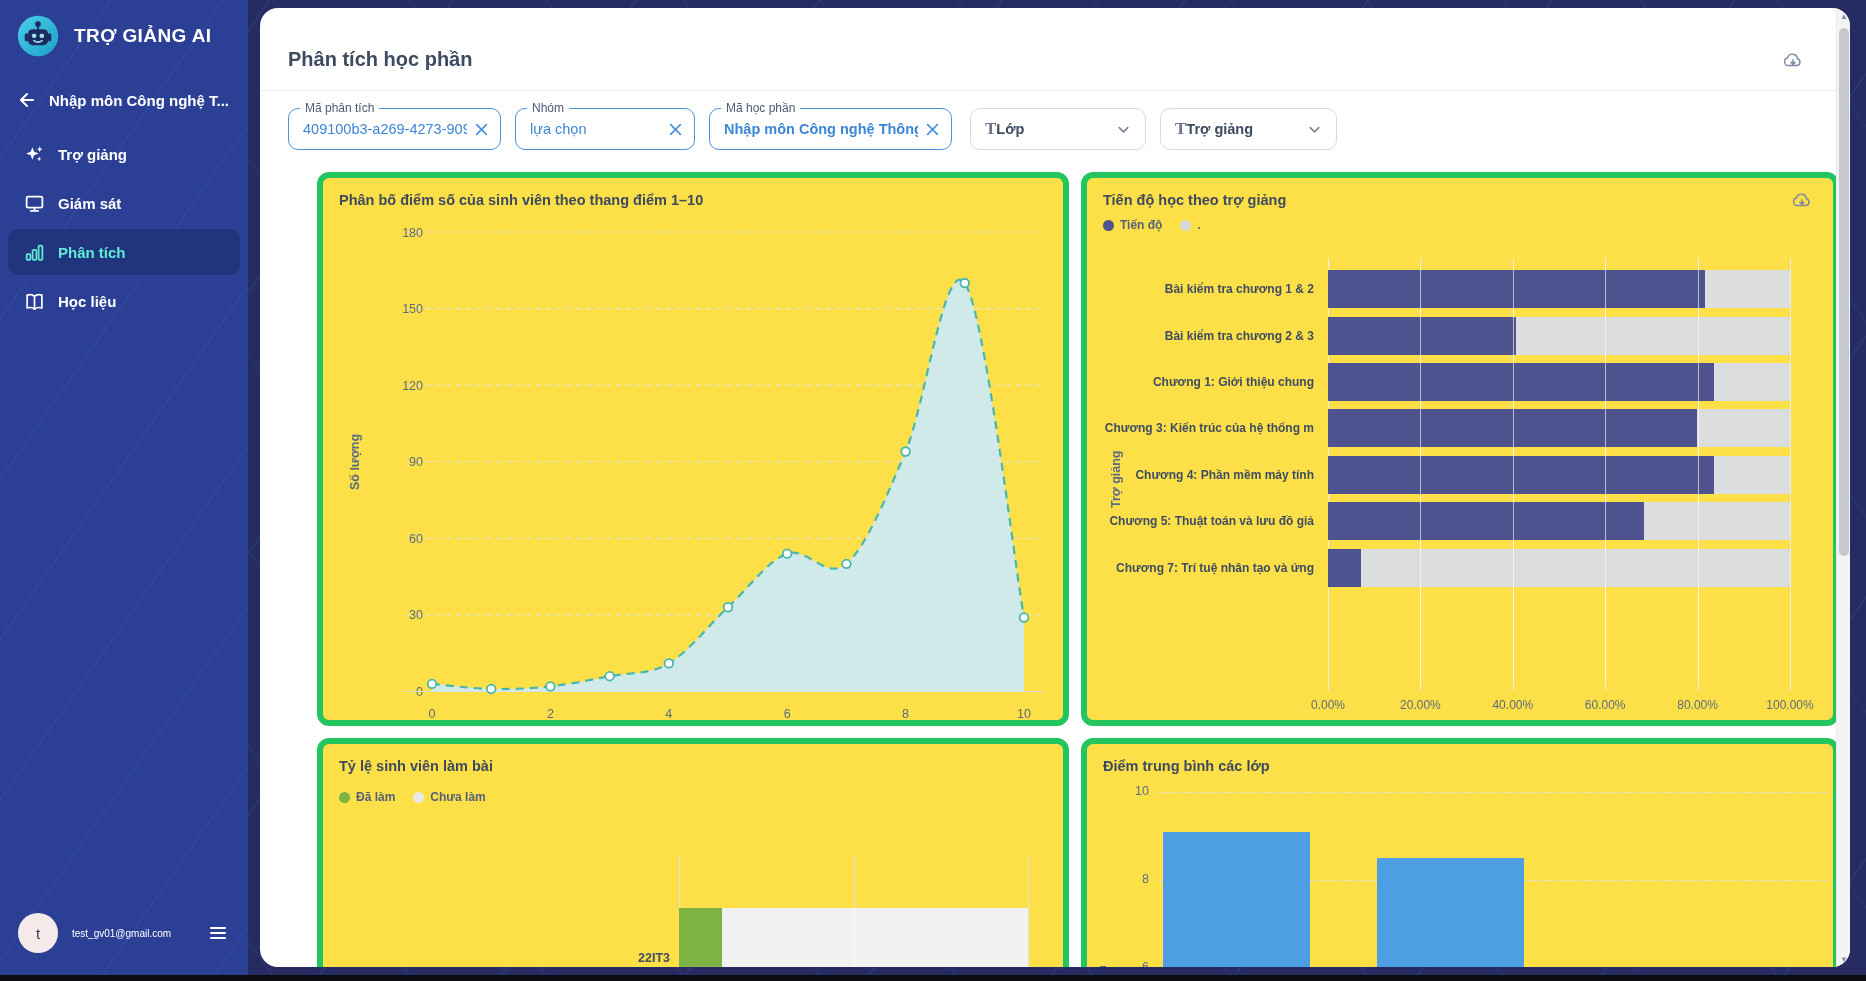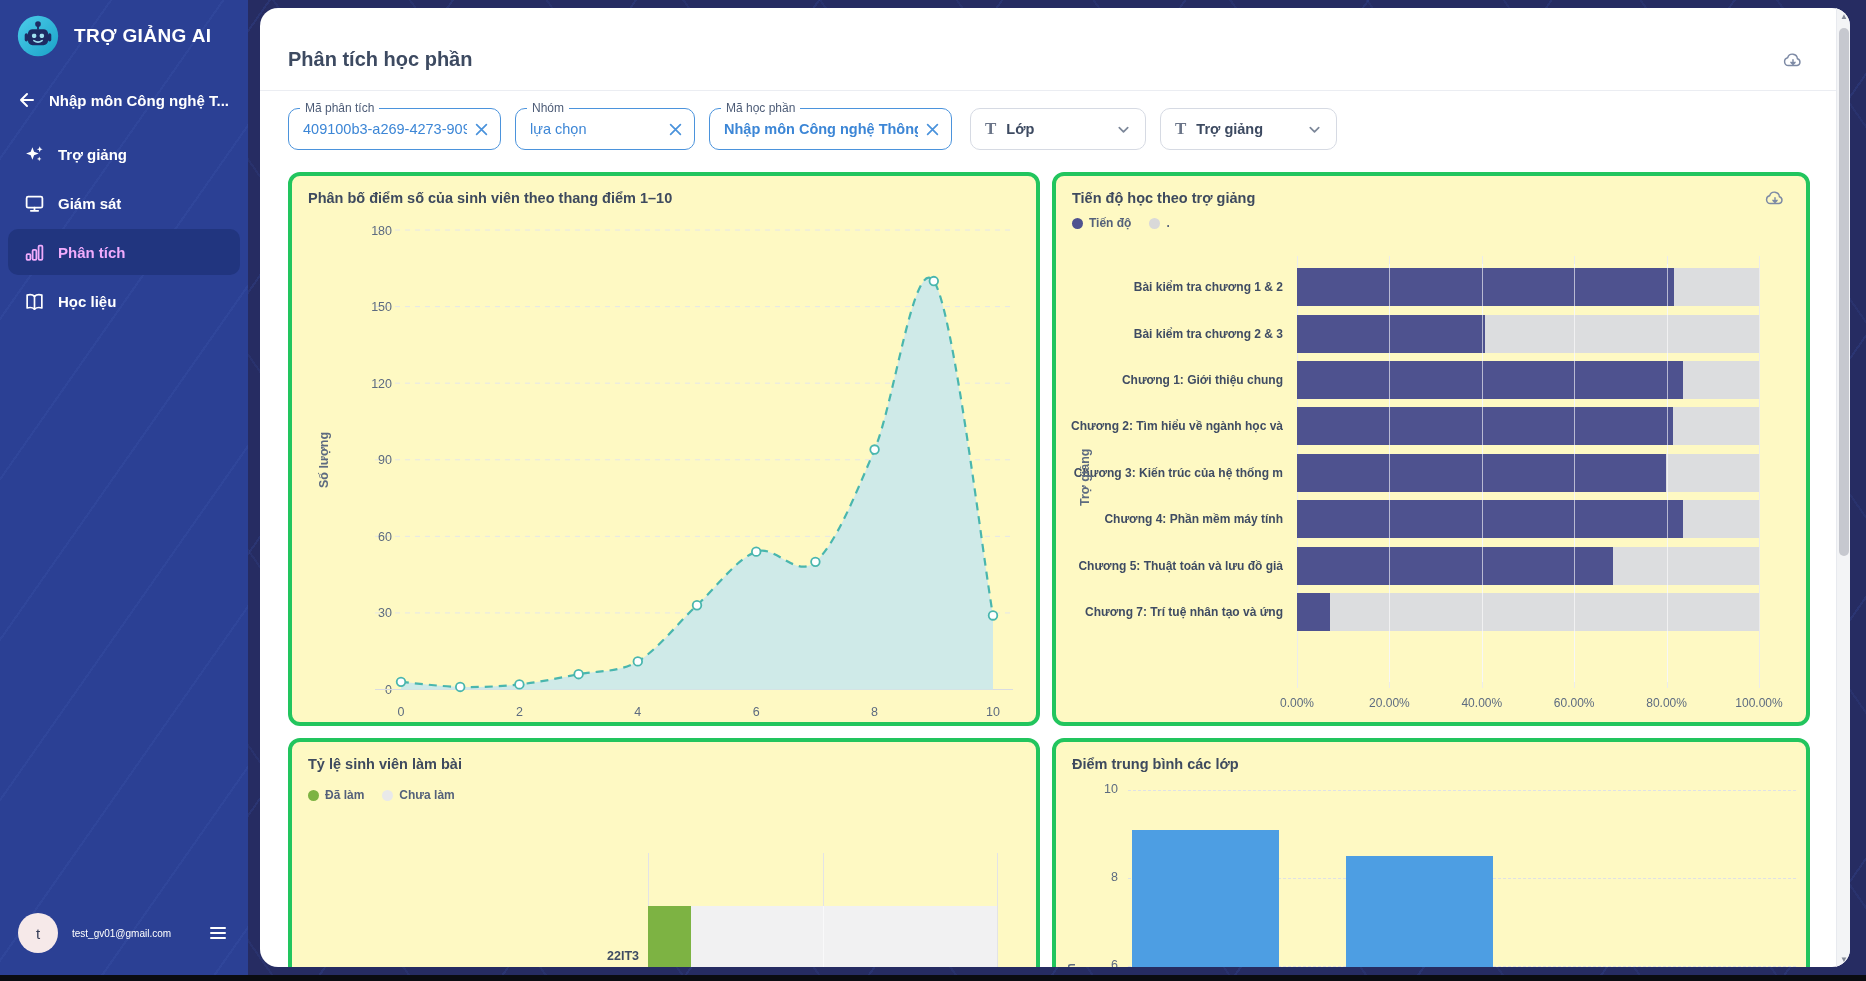--- a/index.html
+++ b/index.html
@@ -15,21 +15,21 @@
     background-image: repeating-linear-gradient(125deg, transparent 0 90px, rgba(120,160,255,.06) 90px 92px); }
   .logo-row { position:absolute; left:16px; top:14px; display:flex; align-items:center; gap:14px; }
   .logo-circ { width:44px; height:44px; border-radius:50%; }
   .brand { color:#fff; font-size:19px; font-weight:700; letter-spacing:.4px; white-space:nowrap; }
   .back-row { position:absolute; left:0; top:82px; width:100%; height:36px; display:flex; align-items:center;
     padding-left:16px; gap:13px; color:#fff; cursor:pointer; }
   .back-row .crs { font-size:15px; font-weight:700; white-space:nowrap; }
   .nav { position:absolute; left:0; top:128px; width:100%; }
   .nav-item { height:46px; margin:3px 8px; border-radius:10px; display:flex; align-items:center;
     padding-left:16px; gap:13px; color:#fff; font-size:15px; font-weight:600; cursor:pointer; }
-  .nav-item.active { background:#21357f; color:#f0abfc; }
+  .nav-item.active { background:#21357f; color:#5eead4; }
   .nav-item .ic { width:21px; height:21px; display:flex; }
   .user-row { position:absolute; left:8px; right:8px; top:908px; height:50px; display:flex; align-items:center; padding:0 10px; }
   .avatar { width:40px; height:40px; border-radius:50%; background:#f6e9e9; color:#343b55; font-size:15px;
     display:flex; align-items:center; justify-content:center; }
   .email { color:#fff; font-size:10px; margin-left:14px; }
   .burger { margin-left:auto; display:flex; flex-direction:column; gap:3px; cursor:pointer; padding:4px; }
   .burger span { width:16px; height:2px; background:#fff; border-radius:1px; }
   
   .card { position:absolute; left:260px; top:8px; width:1590px; height:959px; background:#fff;
     border-radius:18px; overflow:hidden; z-index:2; }
@@ -39,24 +39,24 @@
   .filter-row { position:absolute; left:28px; top:100px; height:42px; display:flex; }
   .chip { position:relative; height:42px; border:1.5px solid #4b93dc; border-radius:10px; background:#fff;
     display:flex; align-items:center; padding:0 12px 0 14px; margin-right:14px; cursor:pointer; }
   .chip .flabel { position:absolute; top:-8px; left:11px; background:#fff; padding:0 5px; font-size:12px;
     font-weight:500; color:#4d5c77; white-space:nowrap; }
   .chip .val { font-size:14.5px; color:#3c86d6; white-space:nowrap; overflow:hidden; flex:1; }
   .chip .x { margin-left:8px; display:flex; color:#4b93dc; cursor:pointer; flex:none; }
   .ddl { height:42px; border:1.5px solid #d6dae3; border-radius:10px; background:#fff; display:flex;
     align-items:center; padding:0 14px; margin-right:14px; cursor:pointer; }
   .ddl .tico { font-family:"Liberation Serif","DejaVu Serif",serif; font-size:17px; font-weight:700; color:#6a7488; }
-  .ddl .dlabel { font-size:14.5px; font-weight:600; color:#3d4a61; margin-left:10px; }
+  .ddl .dlabel { font-size:14.5px; font-weight:600; color:#3d4a61; margin-left:0; }
   .ddl .chev { margin-left:auto; color:#7c8799; display:flex; }
   
-  .panel { position:absolute; background:#fef9c3; border:4px solid #22c55e; border-radius:12px; overflow:hidden; }
+  .panel { position:absolute; background:#fde047; border:6px solid #22c55e; border-radius:12px; overflow:hidden;margin-left:29px; }
   #panel1 { left:28px;  top:164px; width:752px; height:554px; }
   #panel2 { left:792px; top:164px; width:758px; height:554px; }
   #panel3 { left:28px;  top:730px; width:752px; height:554px; }
   #panel4 { left:792px; top:730px; width:758px; height:554px; }
   .ptitle { position:absolute; left:16px; top:14px; font-size:14.5px; font-weight:700; color:#3e4a5e; white-space:nowrap; }
   .pdl { position:absolute; right:20px; top:12px; color:#7d8aa5; cursor:pointer; }
   .legend { position:absolute; left:16px; display:flex; align-items:center; gap:18px; }
   .lg-it { display:flex; align-items:center; gap:6px; font-size:12px; font-weight:600; color:#54617a;justify-content:center; }
   .lg-dot { width:11px; height:11px; border-radius:50%; }
   .vlabel { position:absolute; transform-origin:0 0; transform:rotate(-90deg); font-size:12.5px;
@@ -293,26 +293,20 @@
               <div class="fill" style="width: 40.6%;"></div>
             </div>
           </div>
           <div class="hrow" style="height: 46.4px;">
             <div class="cat">Chương 1: Giới thiệu chung</div>
             <div class="trackwrap">
               <div class="fill" style="width: 83.5%;"></div>
             </div>
           </div>
           <div class="hrow" style="height: 46.4px;">
-            <div class="cat">Chương 2: Tìm hiểu về ngành học và</div>
-            <div class="trackwrap">
-              <div class="fill" style="width: 81.4%;"></div>
-            </div>
-          </div>
-          <div class="hrow" style="height: 46.4px;">
             <div class="cat">Chương 3: Kiến trúc của hệ thống m</div>
             <div class="trackwrap">
               <div class="fill" style="width: 79.8%;"></div>
             </div>
           </div>
           <div class="hrow" style="height: 46.4px;">
             <div class="cat">Chương 4: Phần mềm máy tính</div>
             <div class="trackwrap">
               <div class="fill" style="width: 83.6%;"></div>
             </div>

